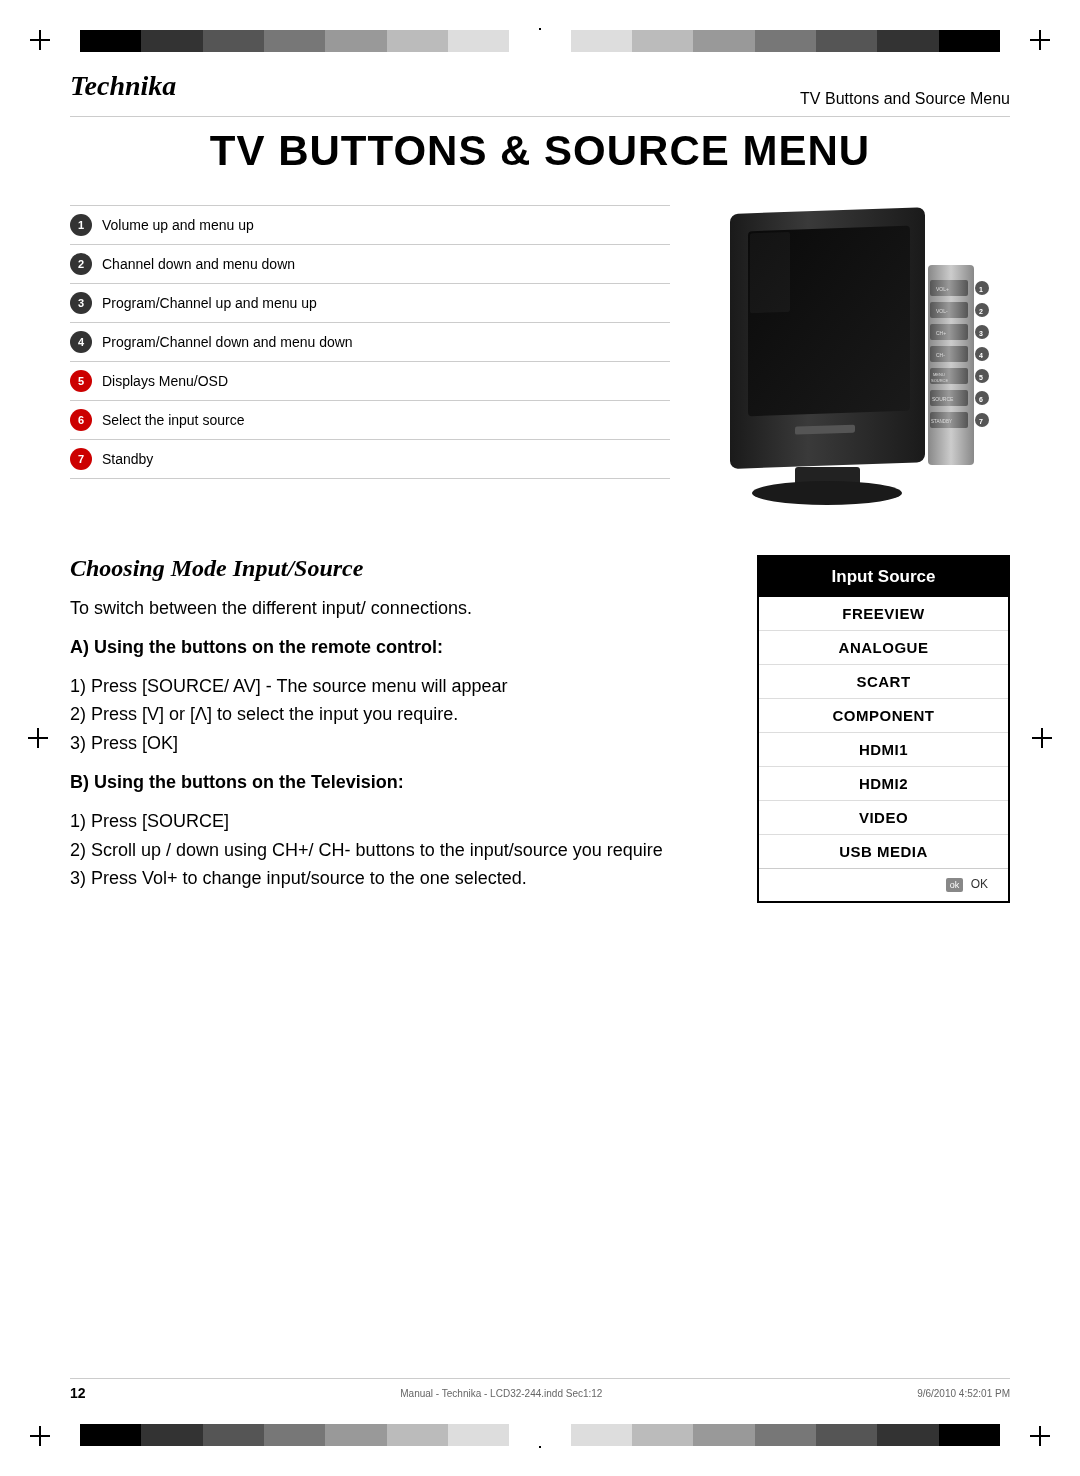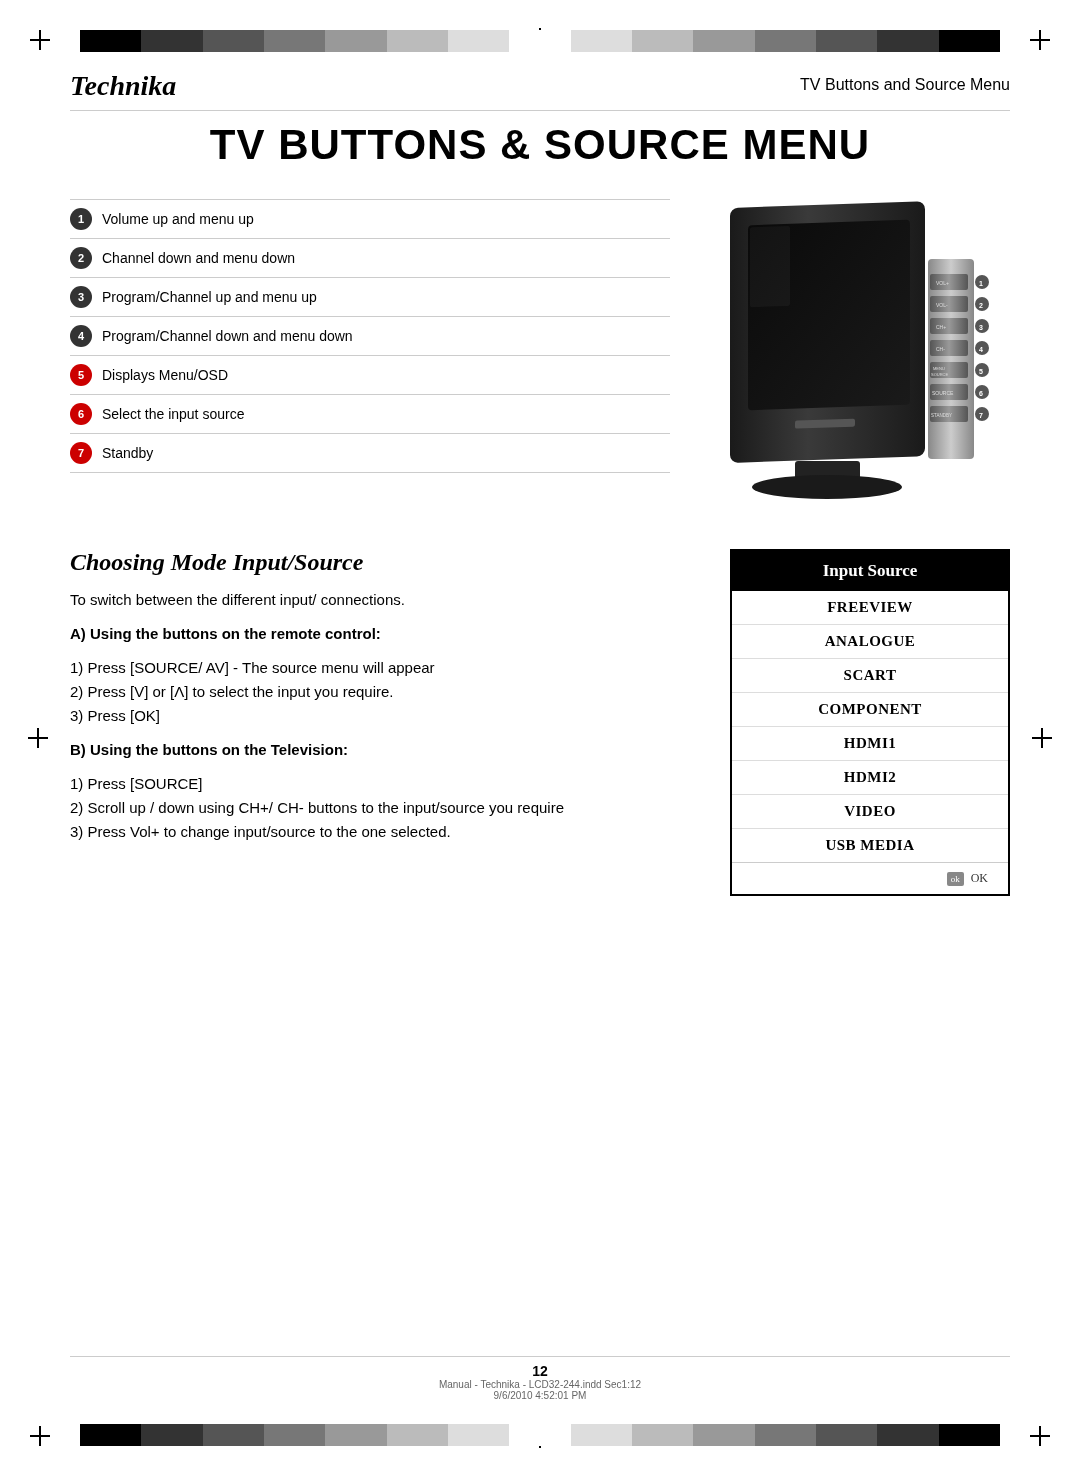--- a/index.html
+++ b/index.html
@@ -91,21 +91,21 @@
     .brand-logo {
       font-family: 'Times New Roman', serif;
       font-size: 28px;
       font-style: italic;
       color: #000;
       font-weight: bold;
     }
     .header-title {
       font-size: 16px;
       color: #000;
-      margin-top: 6px;
+      margin-top: 20px;
     }
 
     
     .page-title {
       font-size: 42px;
       font-weight: 900;
       color: #000;
       letter-spacing: 1px;
       margin-bottom: 20px;
       text-transform: uppercase;
@@ -176,36 +176,35 @@
     .choosing-title {
       font-size: 24px;
       font-style: italic;
       font-weight: bold;
       color: #000;
       margin-bottom: 12px;
       font-family: 'Times New Roman', serif;
     }
 
     .instruction-text {
-      font-size: 15px;
+      font-size: 18px;
       color: #000;
       line-height: 1.6;
       margin-bottom: 10px;
     }
 
     .instruction-text strong {
       font-weight: bold;
     }
 
     
     .input-source-panel {
-      width: 280px;
+      width: 253px;
       border: 2px solid #000;
       background: #fff;
-      font-family: Liberation Serif, serif;
     }
 
     .input-source-header {
       background: #000;
       color: #fff;
       font-size: 17px;
       font-weight: bold;
       padding: 10px 20px;
       text-align: center;
     }
@@ -246,21 +245,20 @@
     .footer {
       position: absolute;
       bottom: 5px;
       left: 0;
       right: 0;
       display: flex;
       justify-content: space-between;
       align-items: center;
       border-top: 1px solid #ccc;
       padding-top: 6px;
-      flex-direction: column;
     }
 
     .page-num {
       font-size: 14px;
       color: #000;
       font-weight: bold;
     }
 
     .footer-center {
       font-size: 10px;

